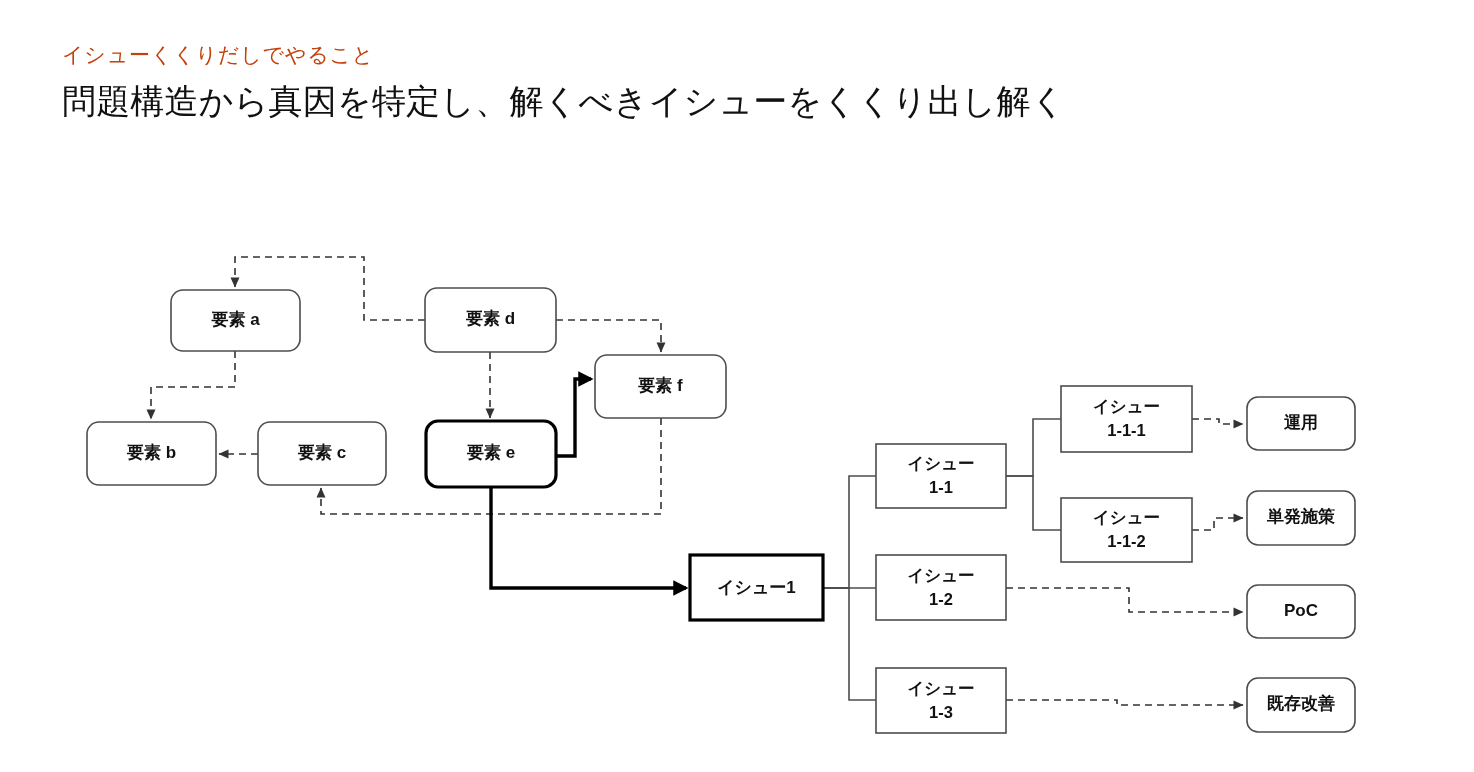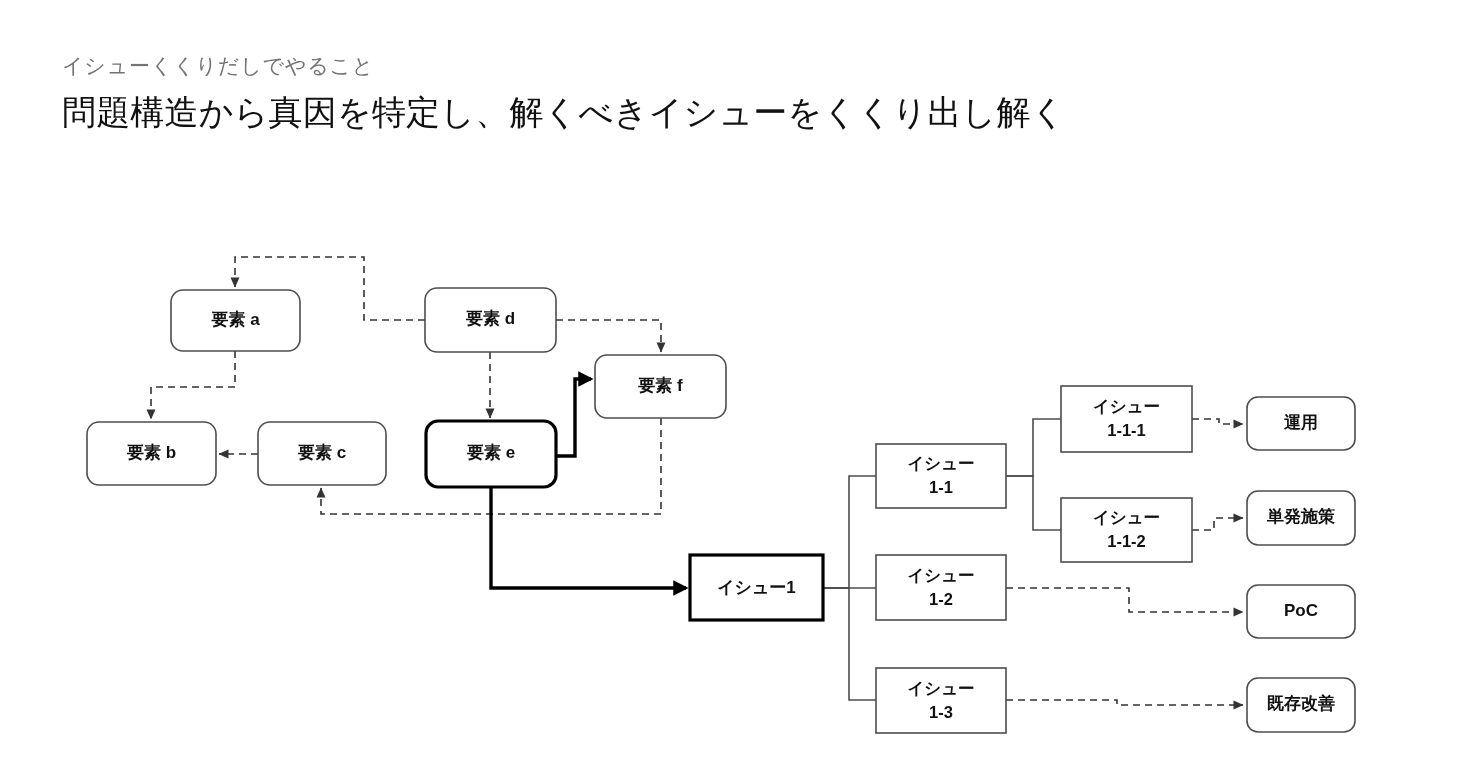--- a/index.html
+++ b/index.html
@@ -21,25 +21,24 @@
     background: #ffffff;
   }
   #header {
     position: absolute;
     left: 62px;
     top: 40px;
     width: 1360px;
   }
   #eyebrow {
     font-size: 21px;
-    color: #737373;
+    color: #c2410c;
     letter-spacing: 0.04em;
     line-height: 1.4;
     white-space: nowrap;
-    margin-top: 11px;
   }
   #headline {
     font-size: 34px;
     color: #111111;
     line-height: 1.35;
     margin-top: 10px;
     letter-spacing: 0.005em;
     white-space: nowrap;
   }
   #diagram-wrap {

